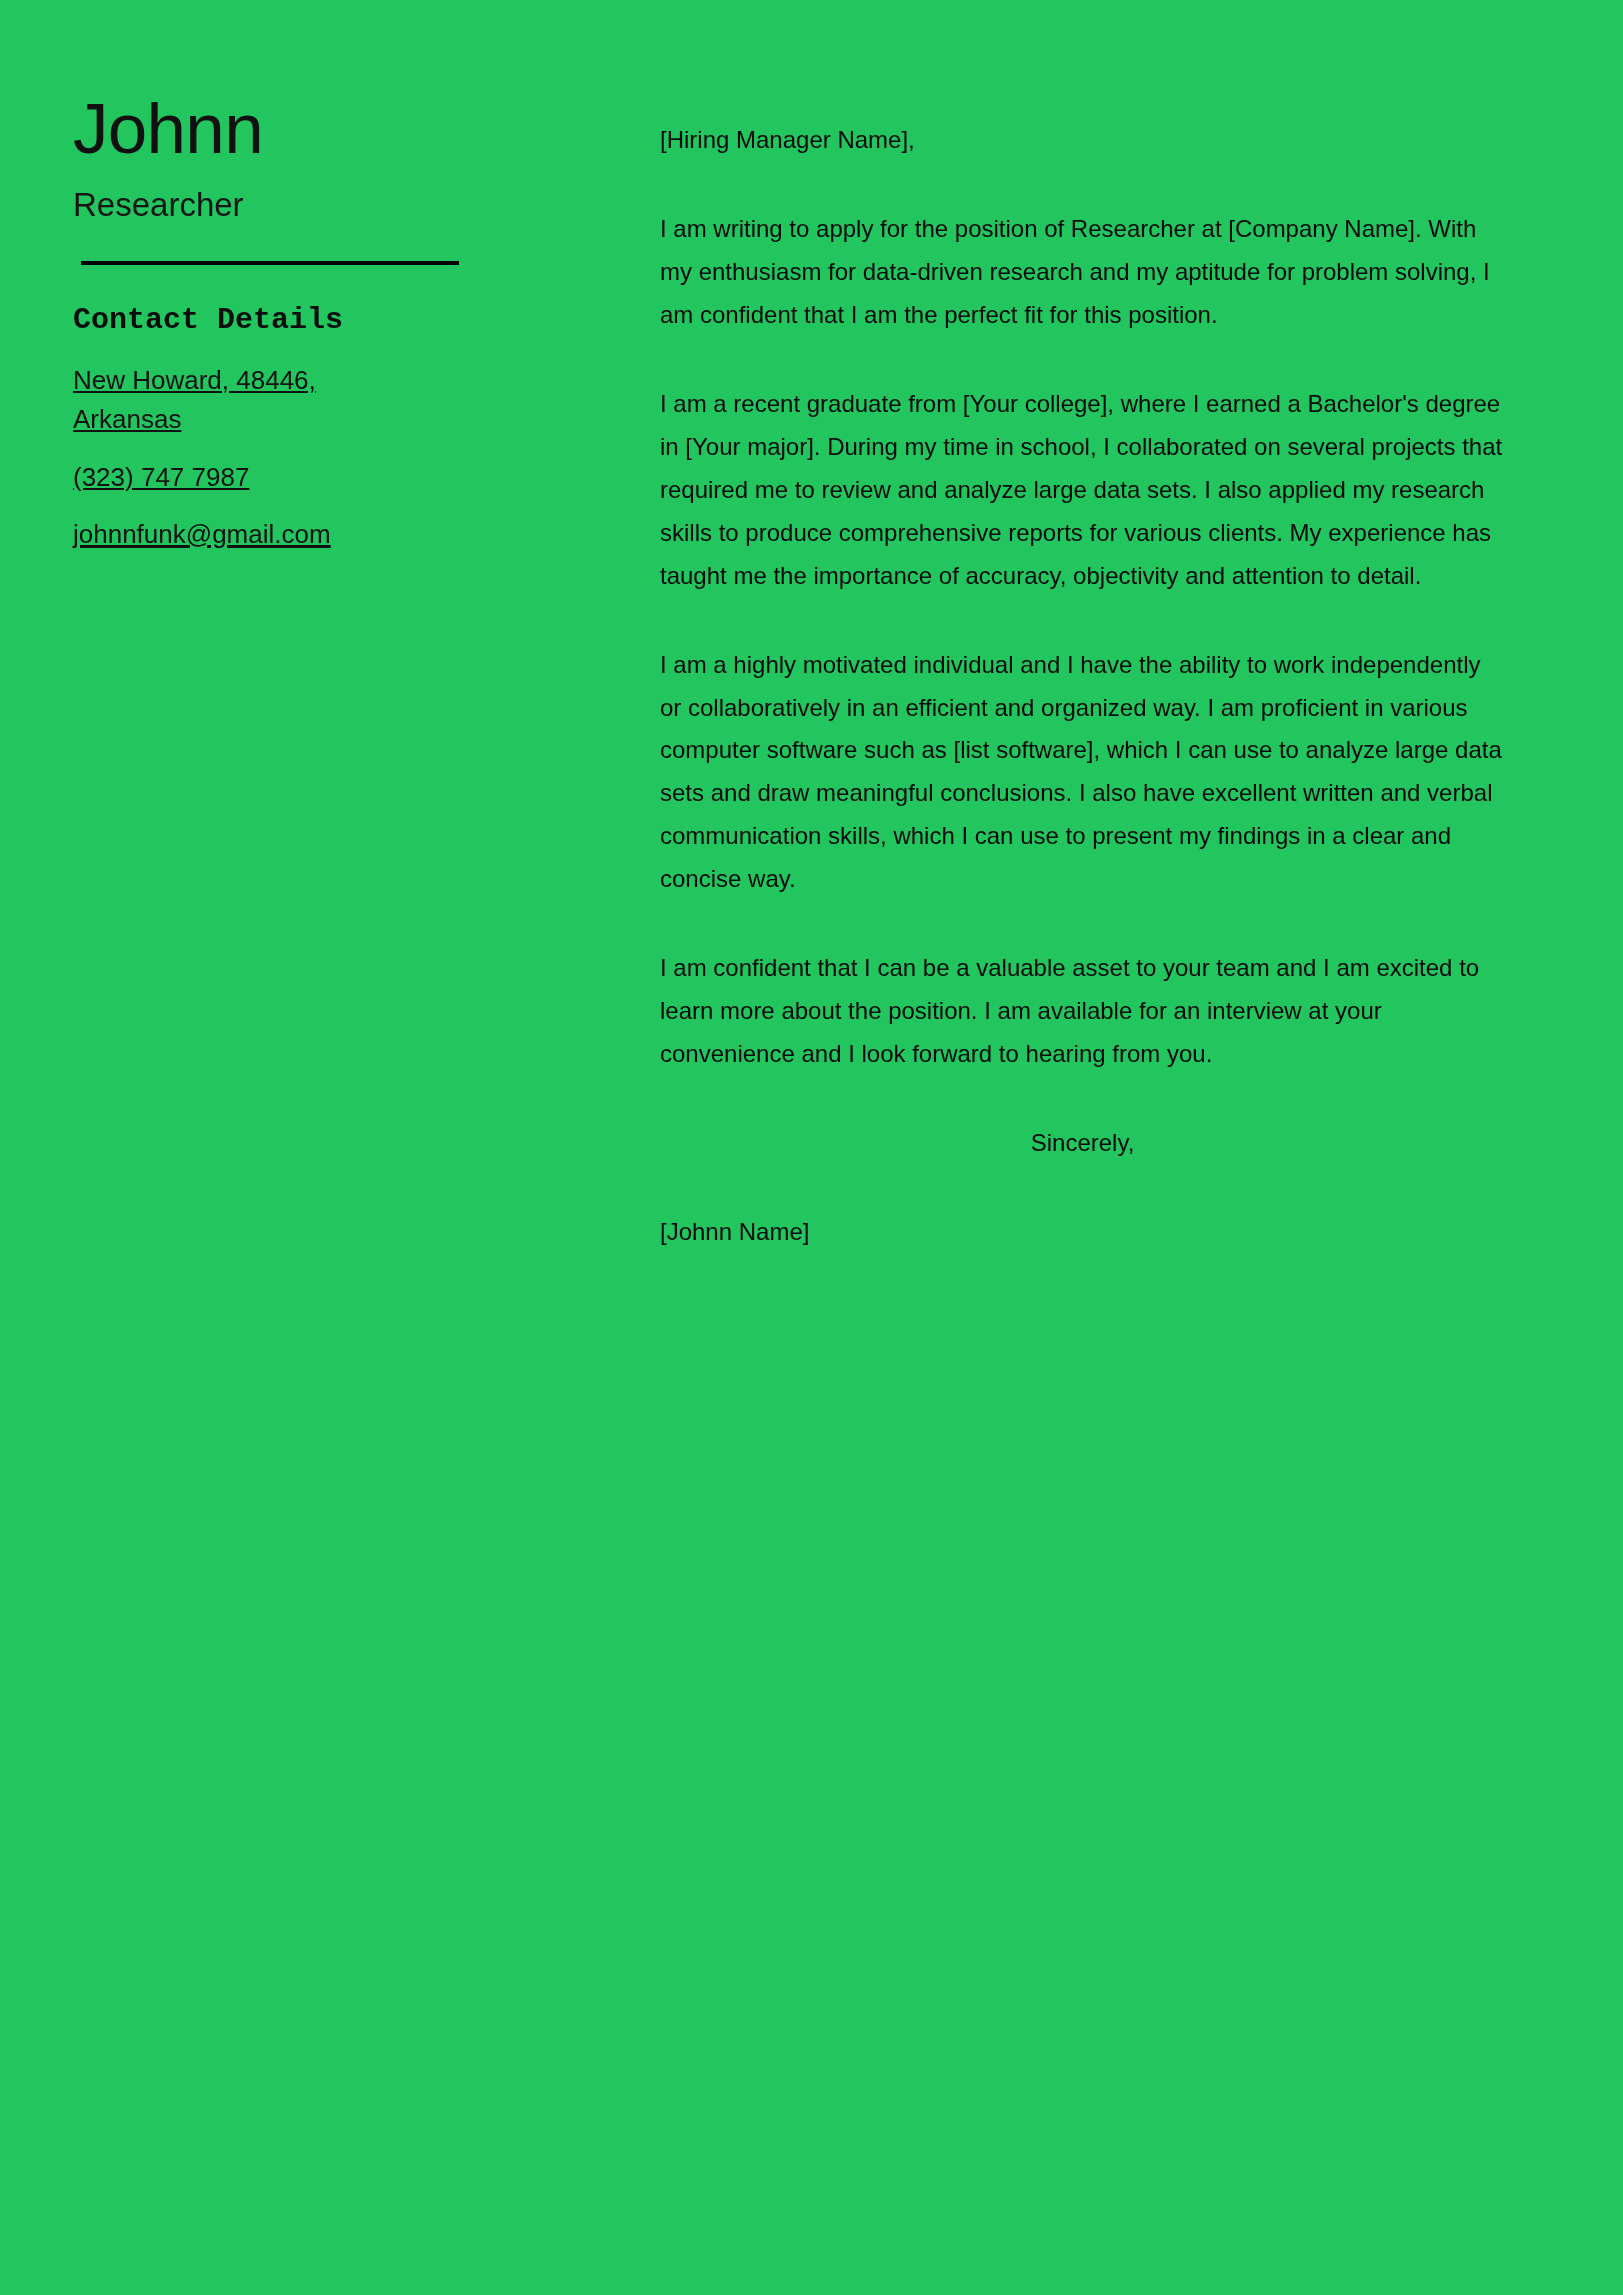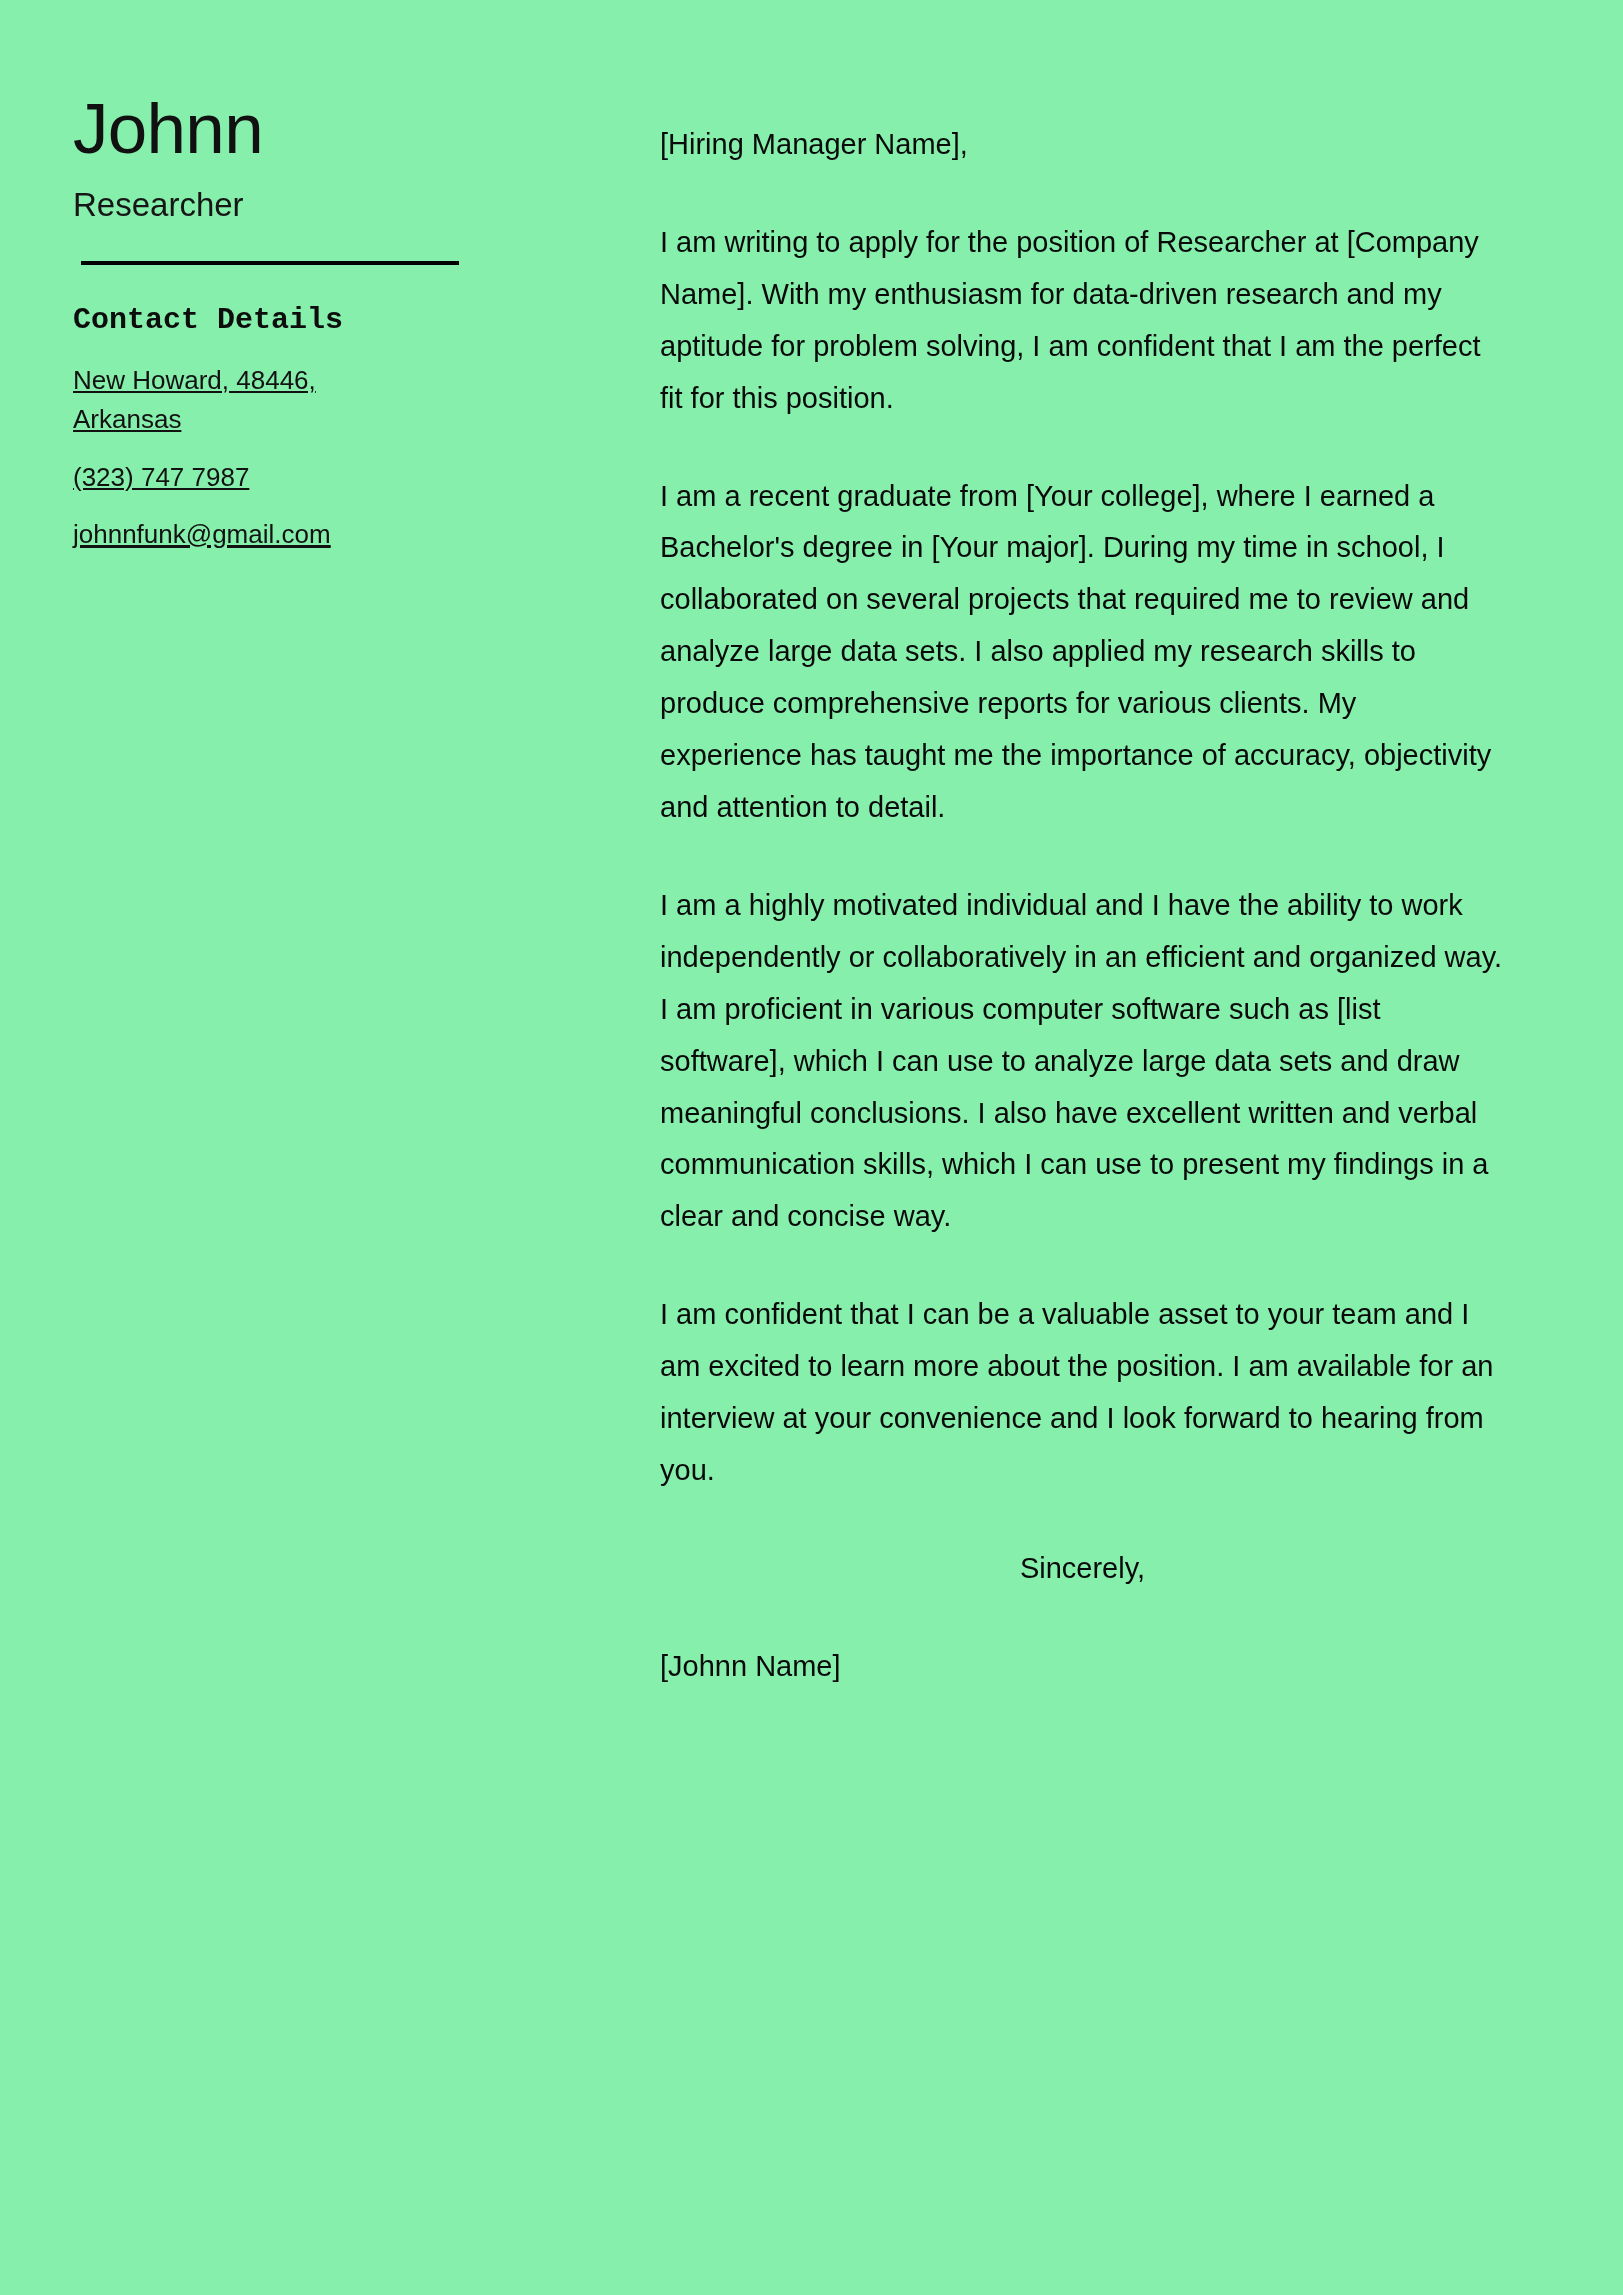--- a/index.html
+++ b/index.html
@@ -6,21 +6,21 @@
   html, body {
     margin: 0;
     padding: 0;
     background: #ffffff;
   }
 
   .page {
     position: relative;
     width: 1623px;
     height: 2295px;
-    background: #86efac;
+    background: #22c55e;
     overflow: hidden;
     font-family: "DejaVu Sans", sans-serif;
     color: #000000;
   }
 
   
   .sidebar {
     position: absolute;
     left: 73px;
     top: 92px;
@@ -103,21 +103,21 @@
     top: 119px;
     width: 845px;
   }
 
   .salutation,
   .letter-para,
   .closing,
   .signature {
     font-family: "Liberation Sans Narrow", "Liberation Sans", sans-serif;
     font-weight: 400;
-    font-size: 29px;
+    font-size: 24px;
     line-height: 1.79;
     color: #0a0a0a;
     margin: 0;
     text-align: left;
   }
 
   .salutation {
     margin-bottom: 46px;
   }
 

